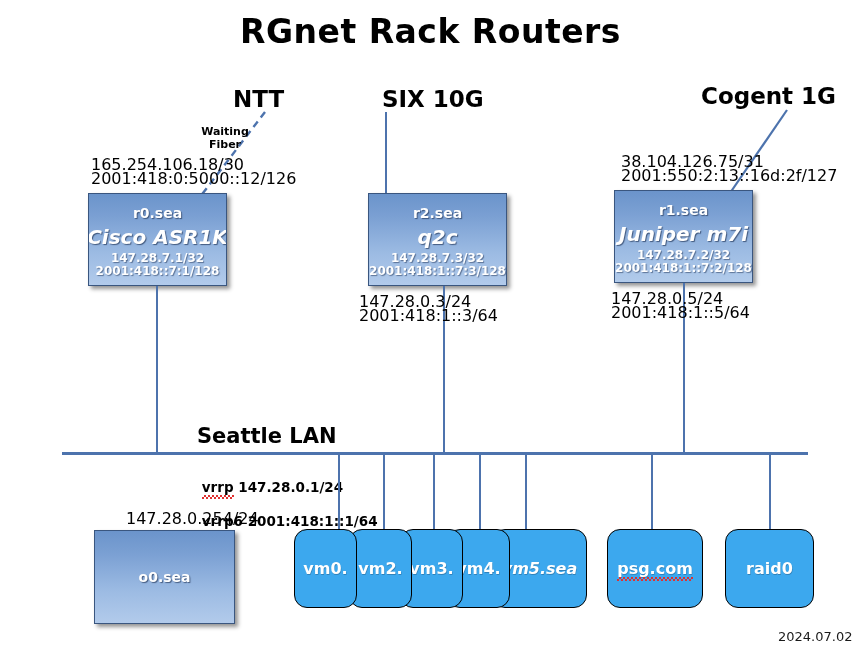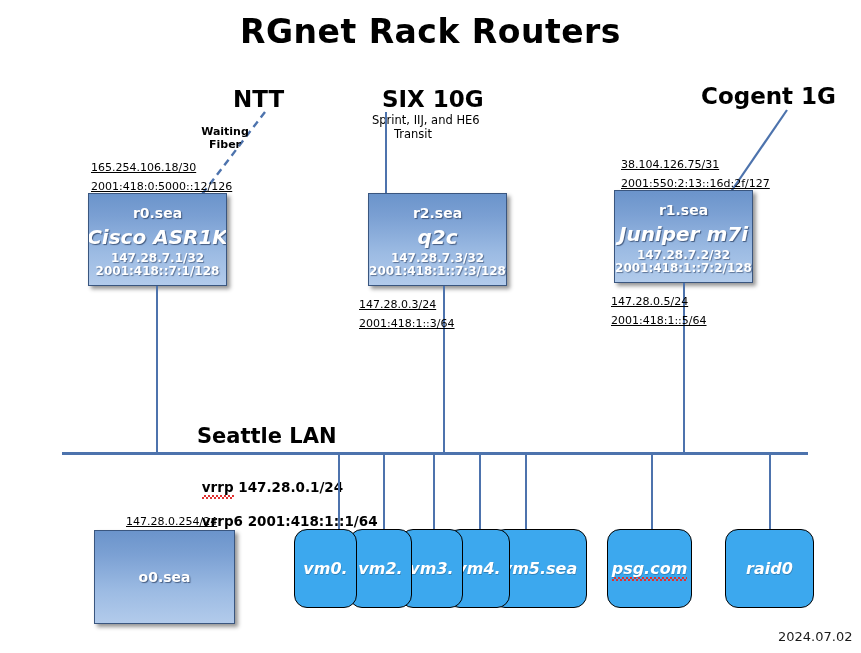--- a/index.html
+++ b/index.html
@@ -55,25 +55,24 @@
     font-size: 11px;
     font-weight: bold;
     color: #000000;
     text-align: center;
     line-height: 13px;
     white-space: pre;
   }
   .ip-label {
     position: absolute;
     font-family: "DejaVu Sans", sans-serif;
-    font-size: 11px;
-    color: #000000;
-    line-height: 19px;
-    white-space: pre;
-    text-decoration: underline;
+    font-size: 16px;
+    color: #000000;
+    line-height: 14px;
+    white-space: pre;
   }
   .lan-title {
     position: absolute;
     font-family: "DejaVu Sans", sans-serif;
     font-size: 21px;
     font-weight: bold;
     color: #000000;
     white-space: nowrap;
   }
   .vrrp-label {
@@ -150,21 +149,20 @@
     justify-content: center;
     overflow: hidden;
   }
   .vm-label {
     font-family: "DejaVu Sans", sans-serif;
     font-size: 16px;
     font-weight: bold;
     color: #ffffff;
     white-space: nowrap;
     text-shadow: 0.5px 0.5px 0.5px rgba(30,60,90,0.35);
-    font-style: italic;
   }
   .vm-label.italic { font-style: italic; }
 
   
   .squiggle {
     position: relative;
     display: inline-block;
   }
   .squiggle::after {
     content: "";
@@ -213,22 +211,20 @@
     <line x1="787" y1="110" x2="728" y2="196" stroke="#4d73ad" stroke-width="2.2"></line>
   </svg>
 
   <div class="cloud-label" style="left:233px; top:86px;">NTT</div>
   <div class="waiting-label" style="left:190px; top:125px; width:70px;">Waiting
 Fiber</div>
   <div class="ip-label" style="left:91px; top:158px;">165.254.106.18/30
 2001:418:0:5000::12/126</div>
 
   <div class="cloud-label" style="left:382px; top:86px;">SIX 10G</div>
-  <div class="sub-label" style="left:372px; top:113px;">Sprint, IIJ, and HE6
-      Transit</div>
   <div class="vline" style="left:385px; top:112px; height:86px;"></div>
 
   <div class="cloud-label" style="left:701px; top:83px;">Cogent 1G</div>
   <div class="ip-label" style="left:621px; top:155px;">38.104.126.75/31
 2001:550:2:13::16d:2f/127</div>
 
   <div class="router-box" style="left:88px; top:193px; width:139px; height:93px;">
     <div class="router-name">r0.sea</div>
     <div class="router-model">Cisco ASR1K</div>
     <div class="router-ips">147.28.7.1/32
@@ -286,21 +282,21 @@
   <div class="vm-box" style="left:400px; top:529px; width:63px; height:79px; z-index:5;">
     <span class="vm-label">vm3.</span>
   </div>
   <div class="vm-box" style="left:447px; top:529px; width:63px; height:79px; z-index:4;">
     <span class="vm-label">vm4.</span>
   </div>
   <div class="vm-box" style="left:492px; top:529px; width:95px; height:79px; z-index:3;">
     <span class="vm-label italic">vm5.sea</span>
   </div>
 
-  <div class="vm-box" style="left:607px; top:529px; width:85px; height:79px;">
+  <div class="vm-box" style="left:607px; top:529px; width:96px; height:79px;">
     <span class="vm-label squiggle">psg.com</span>
   </div>
 
   <div class="vm-box" style="left:725px; top:529px; width:89px; height:79px;">
     <span class="vm-label">raid0</span>
   </div>
 
   <div class="date-label" style="left:778px; top:629px;">2024.07.02</div>
 
 </div>

